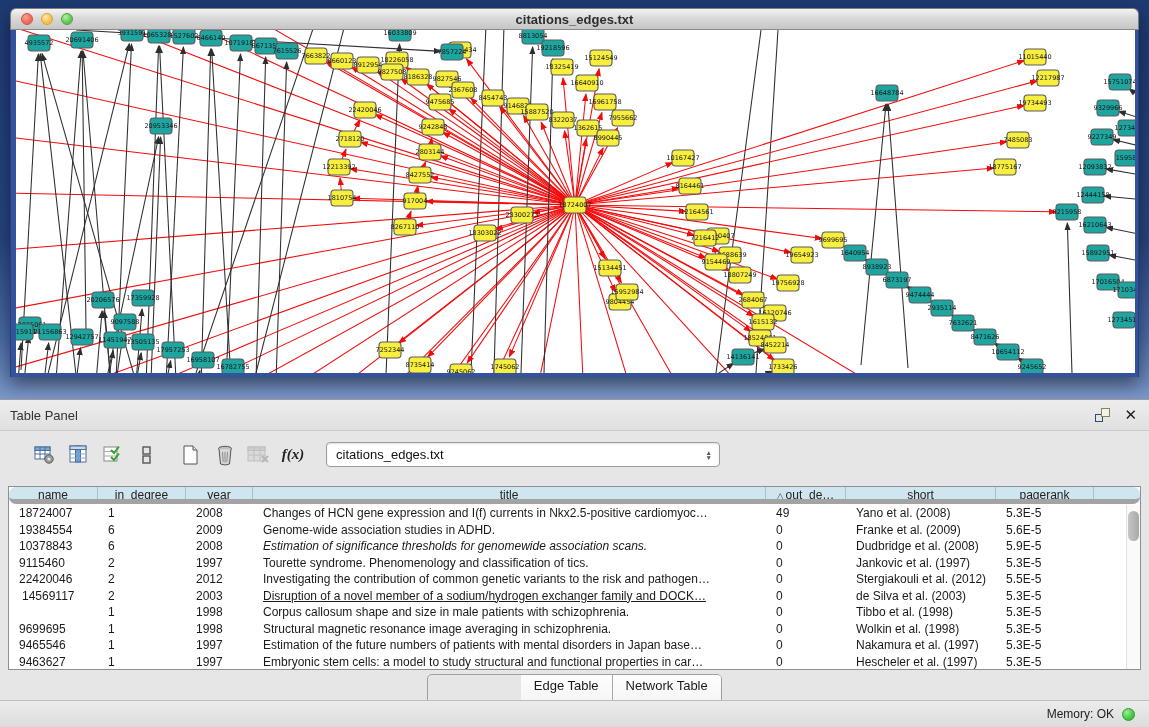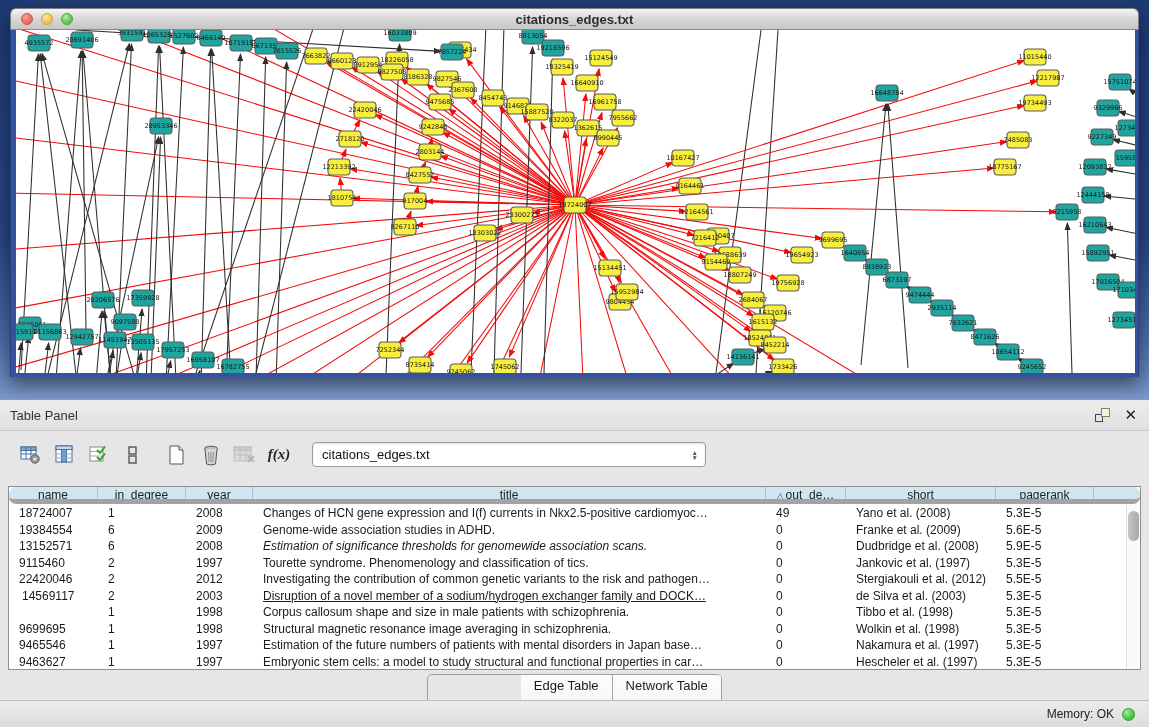--- a/index.html
+++ b/index.html
@@ -33,21 +33,21 @@
     background:#E6E6E6; border-top:1px solid #9a9a9a; }
   #tp-header { height:31px; display:flex; align-items:center;
     background:linear-gradient(180deg,#ededed,#e0e0e0); border-bottom:1px solid #c9c9c9; }
   #tp-title { font-size:13px; color:#333; margin-left:10px; }
   #tp-header-icons { margin-left:auto; display:flex; align-items:center; gap:14px; margin-right:12px; }
   .float-ico { position:relative; width:15px; height:14px; }
   .float-ico .sq1 { position:absolute; left:0; bottom:0; width:8px; height:8px; border:1px solid #2d4a77; background:#e6e6e6; }
   .float-ico .sq2 { position:absolute; right:0; top:0; width:9px; height:9px; border:1px solid #8a8354; background:#f4f2e4; }
   .close-x { font-size:15px; font-weight:bold; color:#1a1a1a; line-height:14px; cursor:default; }
 
-  #tp-toolbar { height:47px; display:flex; align-items:center; padding-left:16px; }
+  #tp-toolbar { height:47px; display:flex; align-items:center; padding-left:30px; }
   .tb-btn { width:30px; height:28px; display:flex; align-items:center; justify-content:center; margin-right:4px; }
   .fx-text { font-family:"Liberation Serif","DejaVu Serif",serif; font-style:italic;
     font-weight:bold; font-size:15px; color:#222; }
   #table-select { margin-left:14px; width:394px; height:25px; background:#fff;
     border:1px solid #9d9d9d; border-radius:4px; display:flex; align-items:center;
     box-shadow:inset 0 1px 2px rgba(0,0,0,.12); }
   #table-select-value { font-size:13px; color:#111; margin-left:9px; flex:1; }
   .stepper { display:flex; flex-direction:column; margin-right:7px; color:#555;
     font-size:6.5px; line-height:5px; }
 
@@ -828,21 +828,21 @@
           <div class="tr">
             <div class="td" style="width: 89px;">19384554</div>
             <div class="td" style="width: 88px;">6</div>
             <div class="td" style="width: 67px;">2009</div>
             <div class="td" style="width: 513px;">Genome-wide association studies in ADHD.</div>
             <div class="td" style="width: 80px;">0</div>
             <div class="td" style="width: 150px;">Franke et al. (2009)</div>
             <div class="td" style="width: 98px;">5.6E-5</div>
           </div>
           <div class="tr">
-            <div class="td" style="width: 89px;">13152571</div>
+            <div class="td" style="width: 89px;">10378843</div>
             <div class="td" style="width: 88px;">6</div>
             <div class="td" style="width: 67px;">2008</div>
             <div class="td" style="width: 513px; font-style: italic;">Estimation of significance thresholds for genomewide association scans.</div>
             <div class="td" style="width: 80px;">0</div>
             <div class="td" style="width: 150px;">Dudbridge et al. (2008)</div>
             <div class="td" style="width: 98px;">5.9E-5</div>
           </div>
           <div class="tr">
             <div class="td" style="width: 89px;">9115460</div>
             <div class="td" style="width: 88px;">2</div>

